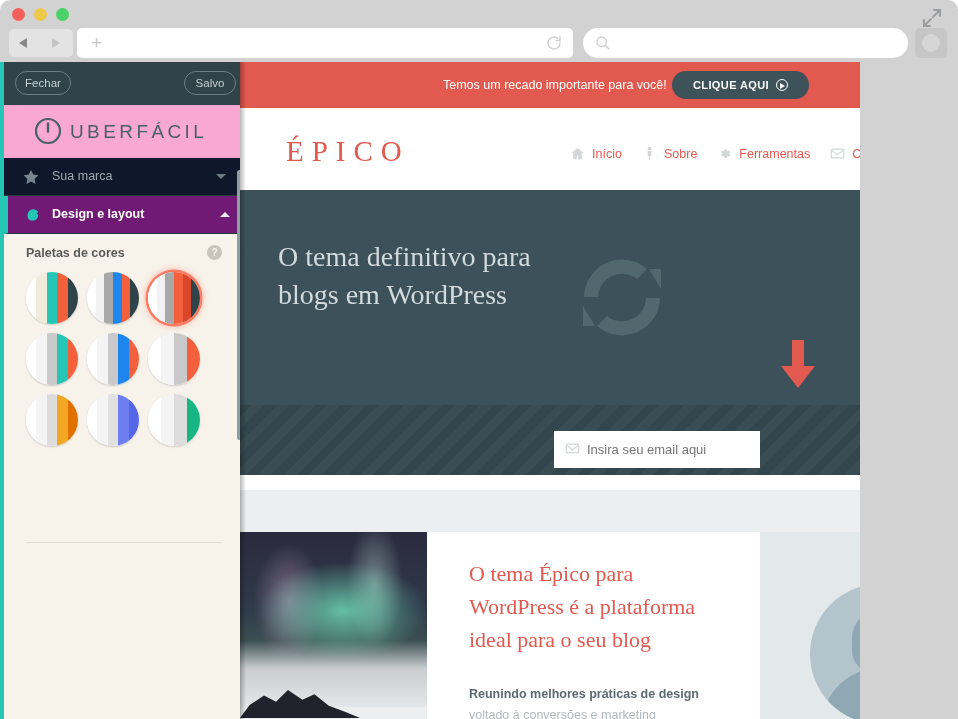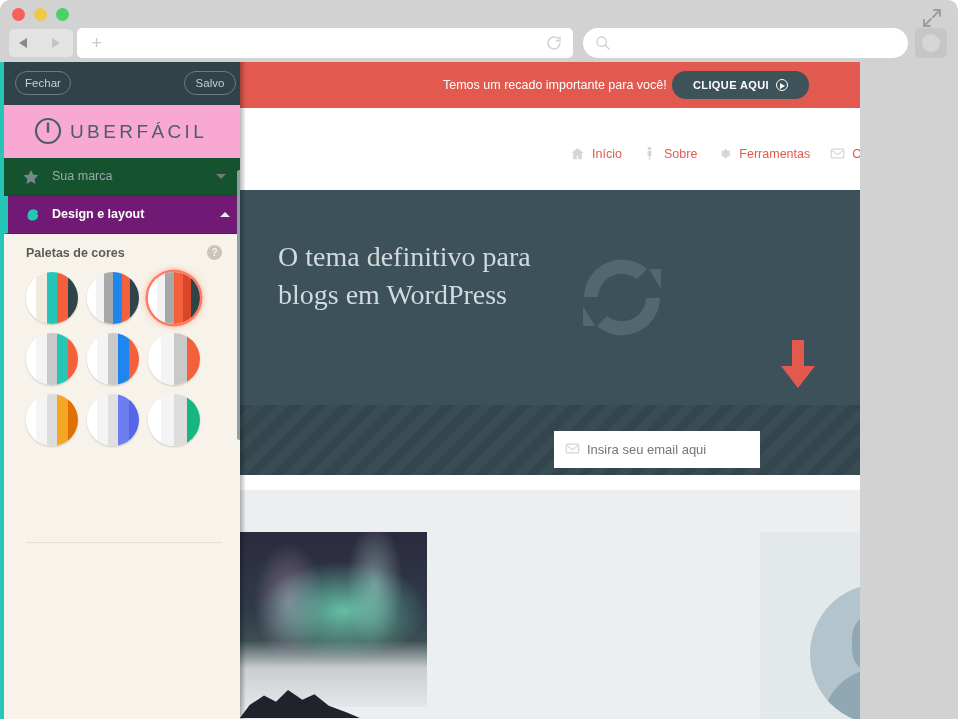--- a/index.html
+++ b/index.html
@@ -79,21 +79,21 @@
   #logo-power { position:absolute; left:30px; top:12px; width:28px; height:28px; }
   #logo-text {
     position:absolute; left:66px; top:16px;
     font-size:19px; letter-spacing:3.4px; color:#4a6067; font-weight:400;
   }
 
   .sb-section {
     position:absolute; left:0; width:236px; height:38px;
     border-bottom:1px solid #263a40;
   }
-  #sec-marca  { top:96px;  background:#14532d; }
+  #sec-marca  { top:96px;  background:#0f172a; }
   #sec-design { top:134px; background:#701a75; border-left:4px solid #26c6b7; width:240px; }
   .sec-label { position:absolute; top:11px; font-size:12.5px; }
   #marca-label  { left:48px; color:#9aa8ad; }
   #design-label { left:44px; color:#ffffff; font-weight:bold; }
   #star-icon  { position:absolute; left:18px; top:10px; width:18px; height:18px; }
   #design-icon{ position:absolute; left:16px; top:11px; width:17px; height:17px; }
   .caret { position:absolute; right:14px; top:16px; width:0;height:0; }
   .caret-down { border-left:5px solid transparent;border-right:5px solid transparent;border-top:5px solid #6c7d82; }
   .caret-up   { border-left:5px solid transparent;border-right:5px solid transparent;border-bottom:5px solid #e9eced; }
 
@@ -412,20 +412,21 @@
 
       <div id="notice-bar" style="background: rgb(226, 89, 79);">
         <span id="notice-text">Temos um recado importante para você!</span>
         <div id="notice-btn">
           <span>CLIQUE AQUI</span>
           <span class="circ-arrow"></span>
         </div>
       </div>
 
       <div id="site-header">
+        <span id="site-logo">ÉPICO</span>
         <div id="site-nav">
           <a class="nav-item">
             <span class="nav-ic">
               <svg viewBox="0 0 24 24" width="15" height="15">
                   <path d="M12 3L2 11h3v10h6v-6h2v6h6V11h3z" fill="#9fa8ab"></path>
                 </svg>
             </span>
             <span>Início</span>
           </a>
           <a class="nav-item">
@@ -490,20 +491,25 @@
               <rect x="2" y="5" width="20" height="14" rx="2" stroke="#8e9a9e" stroke-width="2" fill="none"></rect>
               <path d="M3 7l9 7 9-7" stroke="#8e9a9e" stroke-width="2" fill="none"></path>
             </svg>
         </span>
       </div>
 
       <div id="below-fold">
         <div id="post-img">
           <div id="post-mountain"></div>
         </div>
+        <div id="post-card">
+          <div id="post-title">O tema Épico para WordPress é a plataforma ideal para o seu blog</div>
+          <div id="post-sub1">Reunindo melhores práticas de design</div>
+          <div id="post-sub2">voltado à conversões e marketing</div>
+        </div>
         <div id="avatar-card">
           <div id="avatar-circ">
             <span id="av-head"></span>
             <span id="av-body"></span>
           </div>
         </div>
       </div>
     </div>
 
     <div id="preview-shadow"></div>

